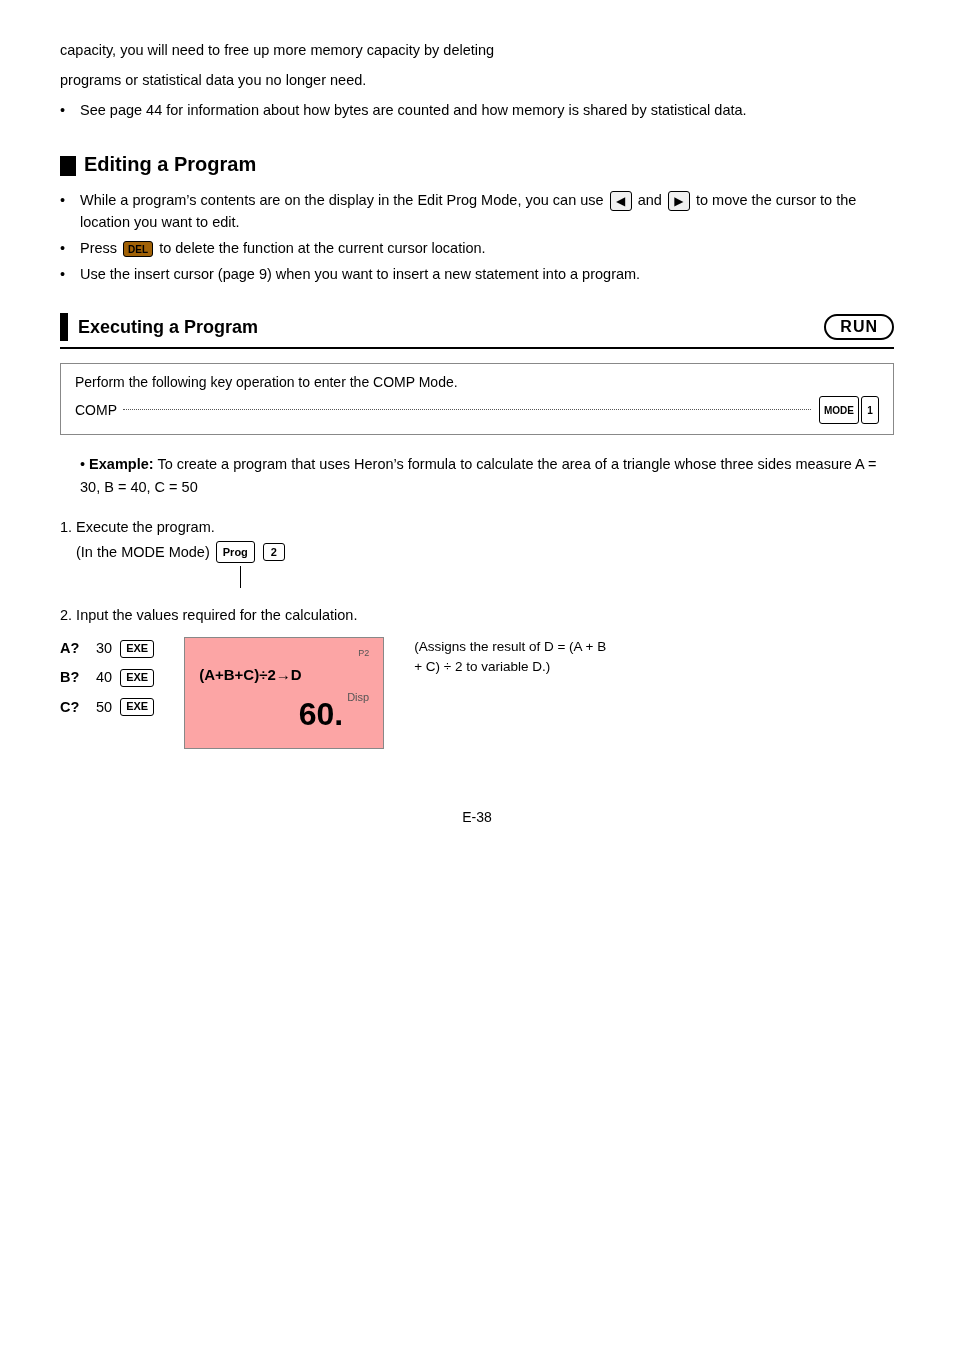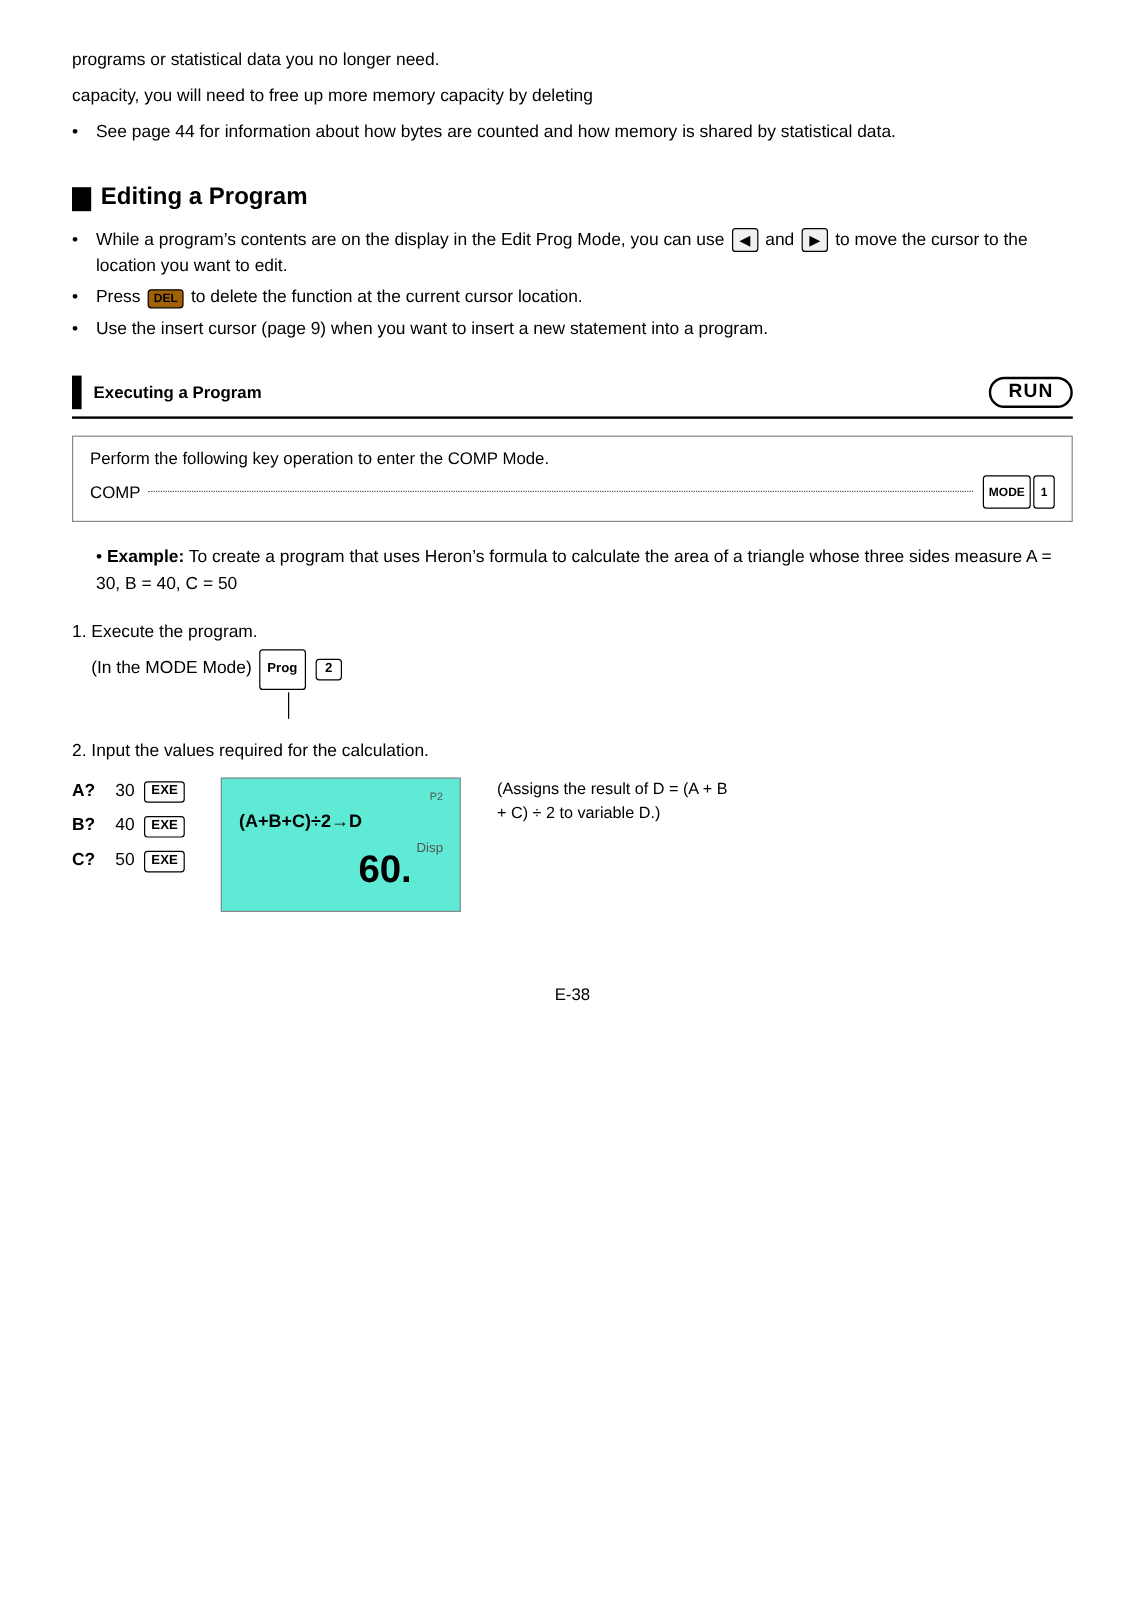--- a/index.html
+++ b/index.html
@@ -65,21 +65,21 @@
     }
     .section-heading-bar .black-bar {
       display: inline-block;
       width: 8px;
       height: 28px;
       background: #000;
       margin-right: 10px;
       flex-shrink: 0;
     }
     .section-heading-bar .title-text {
-      font-size: 14px;
+      font-size: 18px;
       font-weight: bold;
       text-align: right;
     }
 
     
     .run-badge {
       border: 2px solid #000;
       border-radius: 14px;
       padding: 2px 14px;
       font-size: 16px;
@@ -176,21 +176,21 @@
     }
     .prog-key {
       display: inline-flex;
       align-items: center;
       justify-content: center;
       border: 1.5px solid #000;
       border-radius: 3px;
       font-size: 11px;
       font-weight: bold;
       padding: 1px 6px;
-      height: 34px;
+      height: 22px;
       background: #fff;
     }
     .cursor-desc {
       font-size: 12.5px;
       margin-left: 60px;
       margin-top: 4px;
     }
 
     
     .input-section {
@@ -218,21 +218,21 @@
     .var-value {
       font-weight: normal;
     }
 
     
     .display-screen {
       border: 1.5px solid #888;
       padding: 8px 14px 8px 14px;
       min-width: 200px;
       position: relative;
-      background: #5eead4;
+      background: #fca5a5;
     }
     .display-top-row {
       display: flex;
       align-items: center;
       justify-content: flex-end;
       font-size: 11px;
       color: #555;
       margin-bottom: 2px;
     }
     .display-formula {
@@ -284,22 +284,22 @@
       padding: 1px 4px;
       height: 16px;
       background: #a16207;
       margin: 0 2px;
     }
   </style>
 </head>
 <body>
 
 <div>
+  <p class="intro-text">capacity, you will need to free up more memory capacity by deleting</p>
   <p class="intro-text">programs or statistical data you no longer need.</p>
-  <p class="intro-text">capacity, you will need to free up more memory capacity by deleting</p>
   <ul class="bullet-list">
     <li>See page 44 for information about how bytes are counted and how memory is shared by statistical data.</li>
   </ul>
 </div>
 
 <div>
   <div class="section-heading">
     <span class="black-square"></span>
     <span>Editing a Program</span>
   </div>

